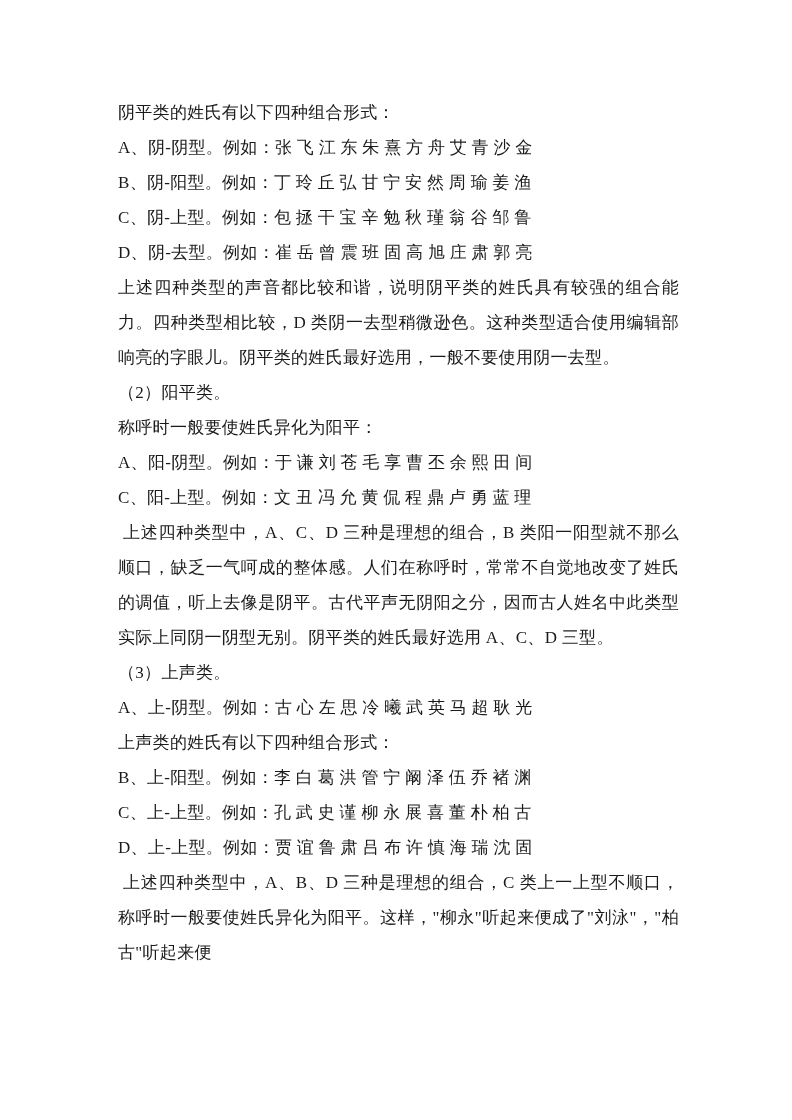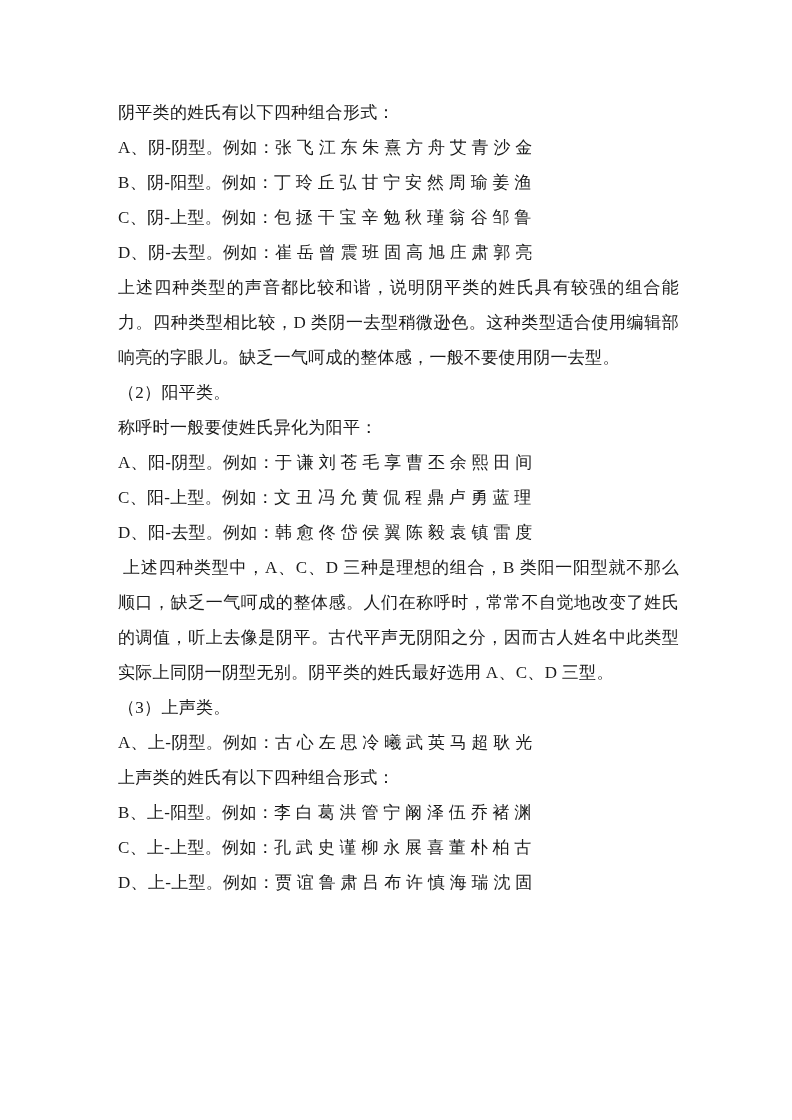--- a/index.html
+++ b/index.html
@@ -48,27 +48,27 @@
 <body>
 
 <div class="page" style="background: rgb(255, 255, 255);">
   <div class="content" style="color: rgb(26, 26, 26);">
 
   <p class="para para-intro">阴平类的姓氏有以下四种组合形式：</p>
       <p class="para para-example">A、阴-阴型。例如：张 飞 江 东 朱 熹 方 舟 艾 青 沙 金</p>
       <p class="para para-example">B、阴-阳型。例如：丁 玲 丘 弘 甘 宁 安 然 周 瑜 姜 渔</p>
       <p class="para para-example">C、阴-上型。例如：包 拯 干 宝 辛 勉 秋 瑾 翁 谷 邹 鲁</p>
       <p class="para para-example">D、阴-去型。例如：崔 岳 曾 震 班 固 高 旭 庄 肃 郭 亮</p>
-      <p class="para para-body">上述四种类型的声音都比较和谐，说明阴平类的姓氏具有较强的组合能力。四种类型相比较，D 类阴一去型稍微逊色。这种类型适合使用编辑部响亮的字眼儿。缺乏一气呵成的整体感，一般不要使用阴一去型。</p>
+      <p class="para para-body">上述四种类型的声音都比较和谐，说明阴平类的姓氏具有较强的组合能力。四种类型相比较，D 类阴一去型稍微逊色。这种类型适合使用编辑部响亮的字眼儿。阴平类的姓氏最好选用，一般不要使用阴一去型。</p>
       <p class="para para-heading">（2）阳平类。</p>
       <p class="para para-intro">称呼时一般要使姓氏异化为阳平：</p>
       <p class="para para-example">A、阳-阴型。例如：于 谦 刘 苍 毛 享 曹 丕 余 熙 田 间</p>
       <p class="para para-example">C、阳-上型。例如：文 丑 冯 允 黄 侃 程 鼎 卢 勇 蓝 理</p>
-      <p class="para para-example">D、阳-去型。例如：韩 愈 佟 岱 侯 翼 陈 毅 袁 镇 雷 度</p>
       <p class="para para-body"> 上述四种类型中，A、C、D 三种是理想的组合，B 类阳一阳型就不那么顺口，缺乏一气呵成的整体感。人们在称呼时，常常不自觉地改变了姓氏的调值，听上去像是阴平。古代平声无阴阳之分，因而古人姓名中此类型实际上同阴一阴型无别。阴平类的姓氏最好选用 A、C、D 三型。</p>
       <p class="para para-heading">（3）上声类。</p>
       <p class="para para-example">A、上-阴型。例如：古 心 左 思 冷 曦 武 英 马 超 耿 光</p>
       <p class="para para-intro">上声类的姓氏有以下四种组合形式：</p>
       <p class="para para-example">B、上-阳型。例如：李 白 葛 洪 管 宁 阚 泽 伍 乔 褚 渊</p>
       <p class="para para-example">C、上-上型。例如：孔 武 史 谨 柳 永 展 喜 董 朴 柏 古</p>
       <p class="para para-example">D、上-上型。例如：贾 谊 鲁 肃 吕 布 许 慎 海 瑞 沈 固</p>
+      <p class="para para-body"> 上述四种类型中，A、B、D 三种是理想的组合，C 类上一上型不顺口，称呼时一般要使姓氏异化为阳平。这样，"柳永"听起来便成了"刘泳"，"柏古"听起来便</p>
     </div>
 </div>
 
 </body></html>

